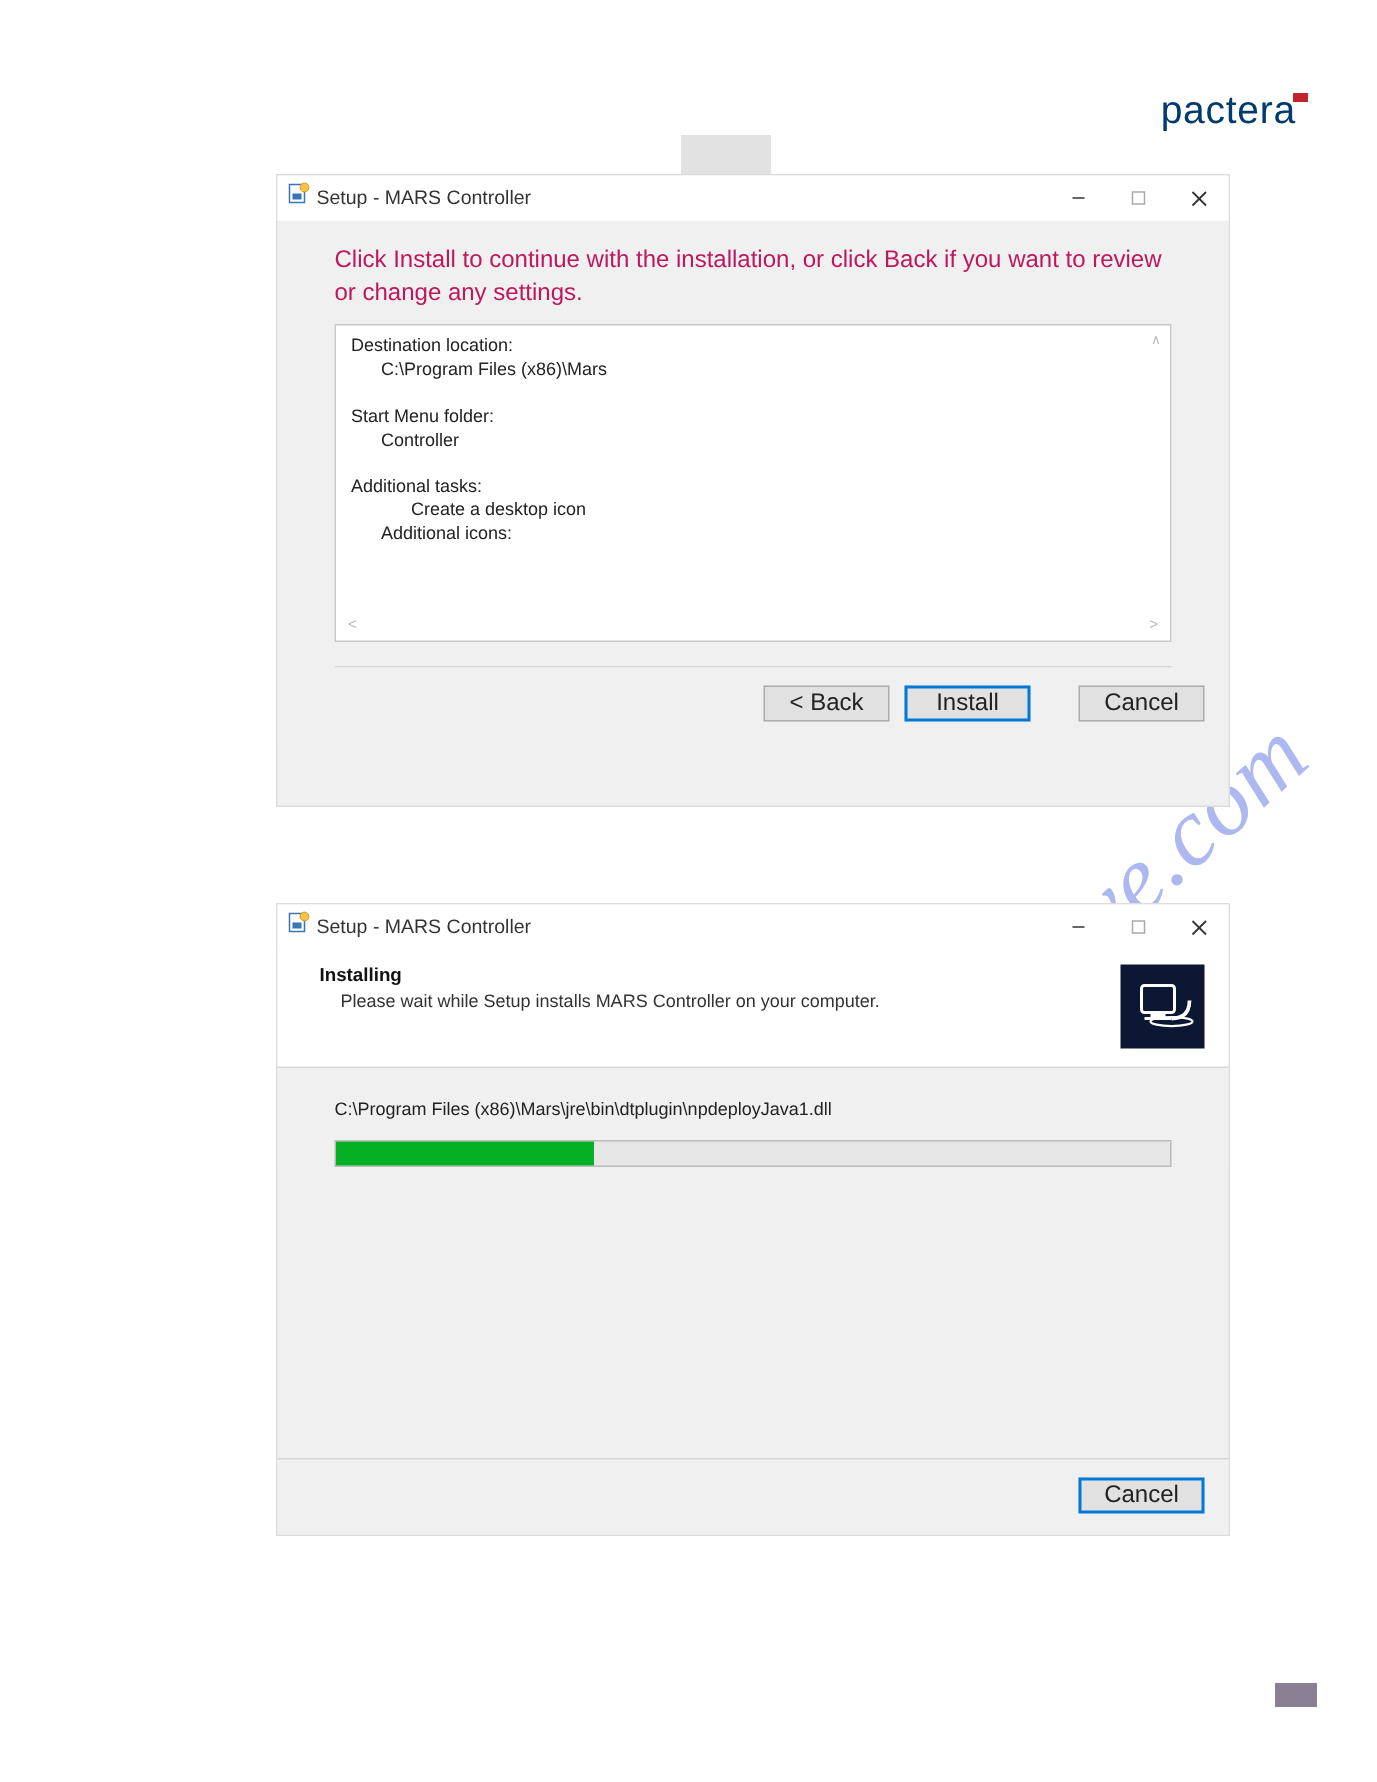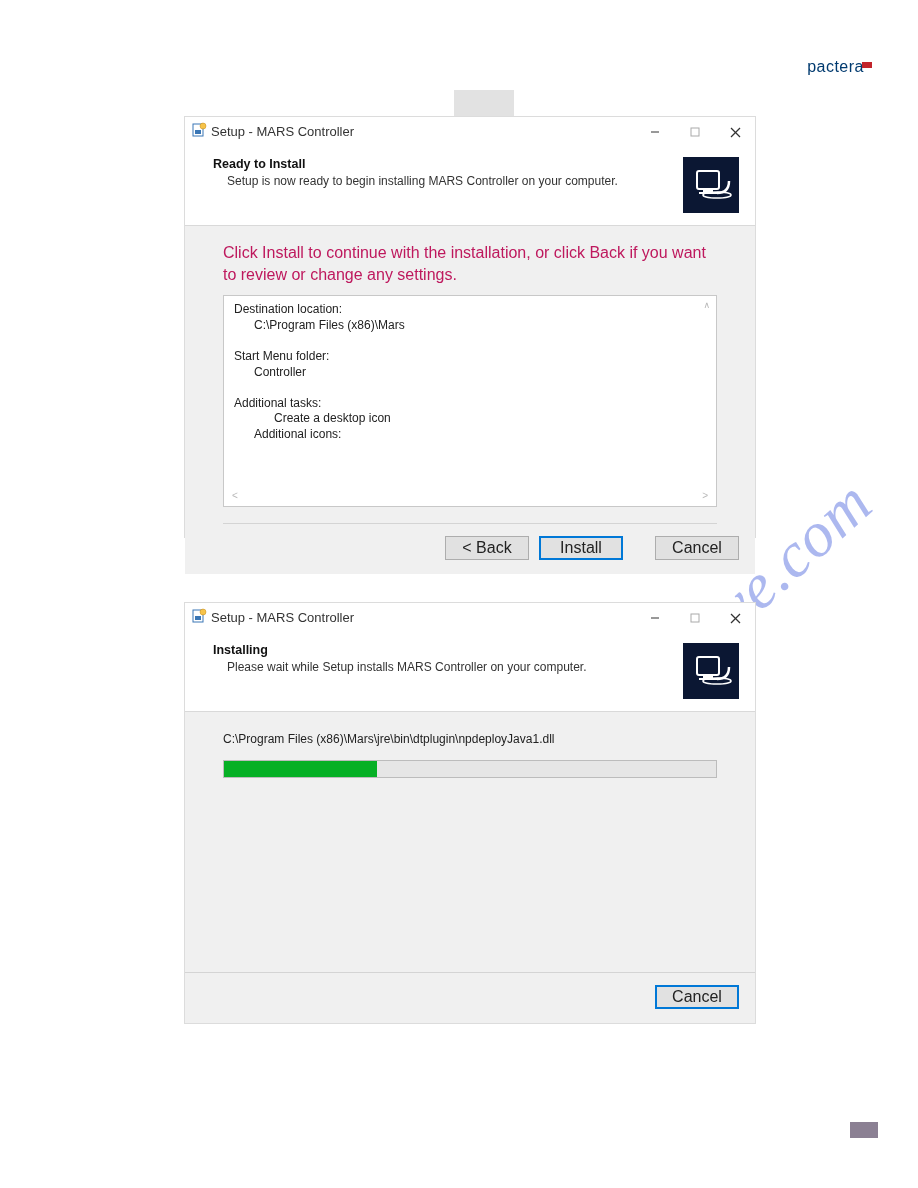--- a/index.html
+++ b/index.html
@@ -8,21 +8,21 @@
     height: 1188px;
     background: #ffffff;
     font-family: "Segoe UI", Tahoma, sans-serif;
     position: relative;
     overflow: hidden;
   }
   .brand {
     position: absolute;
     top: 58px;
     right: 46px;
-    font-size: 16px;
+    font-size: 26px;
     font-weight: 400;
     color: #003a6f;
     letter-spacing: 0.5px;
   }
   .brand .accent {
     display: inline-block;
     width: 10px; height: 6px;
     background: #c2242b;
     vertical-align: top;
     margin-left: -2px;
@@ -32,21 +32,21 @@
     position: absolute;
     top: 90px;
     left: 454px;
     width: 60px;
     height: 28px;
     background: #e2e2e2;
   }
   .dialog {
     position: absolute;
     left: 184px;
-    width: 572px;
+    width: 636px;
     background: #f0f0f0;
     border: 1px solid #dcdcdc;
   }
   .dialog1 { top: 116px; height: 422px; }
   .dialog2 { top: 602px; height: 422px; }
 
   .titlebar {
     height: 30px;
     background: #ffffff;
     display: flex;
@@ -262,35 +262,20 @@
         </div>
       <div class="win-btn">
           <svg width="11" height="11">
             <line x1="1" y1="1" x2="10" y2="10" stroke="#333" stroke-width="1.2"></line>
             <line x1="10" y1="1" x2="1" y2="10" stroke="#333" stroke-width="1.2"></line>
           </svg>
         </div>
     </div>
   </div>
 
-  <div class="header-area">
-    <div class="header-text">
-      <h3>Ready to Install</h3>
-      <p>Setup is now ready to begin installing MARS Controller on your computer.</p>
-    </div>
-    <div class="header-icon">
-      <svg width="44" height="44" viewBox="0 0 44 44">
-        <rect x="8" y="8" width="22" height="18" rx="2" fill="none" stroke="#fff" stroke-width="2"></rect>
-        <rect x="14" y="26" width="10" height="3" fill="#fff"></rect>
-        <rect x="10" y="29" width="18" height="2" fill="#fff"></rect>
-        <path d="M28 30 Q40 30 40 18" fill="none" stroke="#fff" stroke-width="2.5"></path>
-        <ellipse cx="28" cy="32" rx="14" ry="3" fill="none" stroke="#fff" stroke-width="1.5"></ellipse>
-      </svg>
-    </div>
-  </div>
 
   <div class="content1">
     <p class="intro">Click Install to continue with the installation, or click Back if you want to review or change any settings.</p>
     <div class="summary-box">
       <div>Destination location:</div>
       <div class="indent">C:\Program Files (x86)\Mars</div>
       <br>
       <div>Start Menu folder:</div>
       <div class="indent">Controller</div>
       <br>

